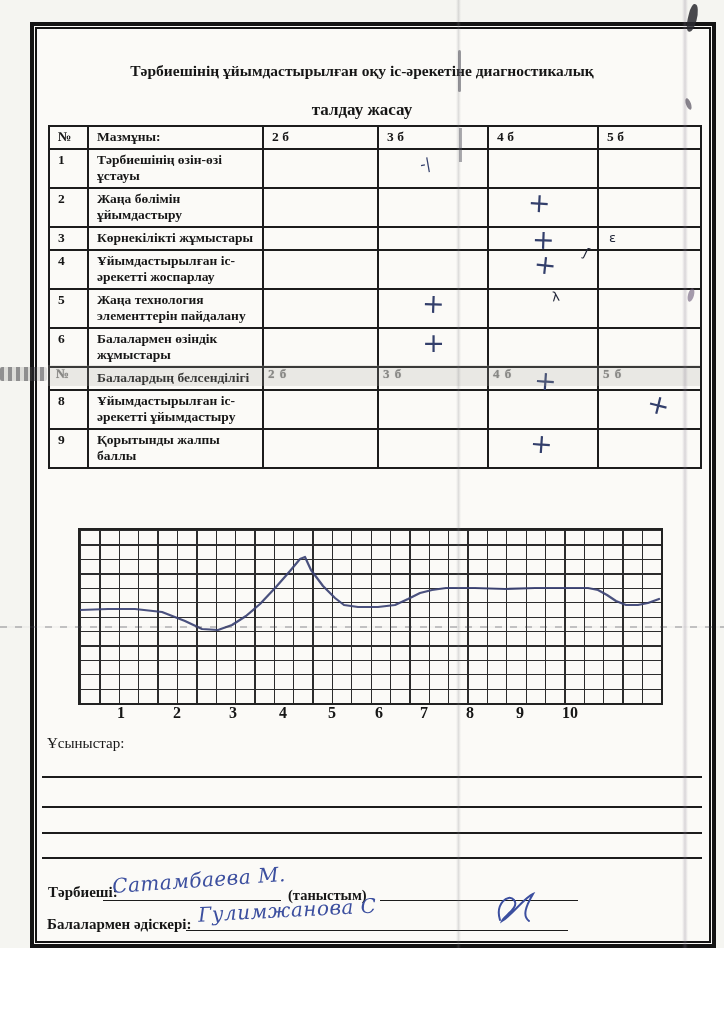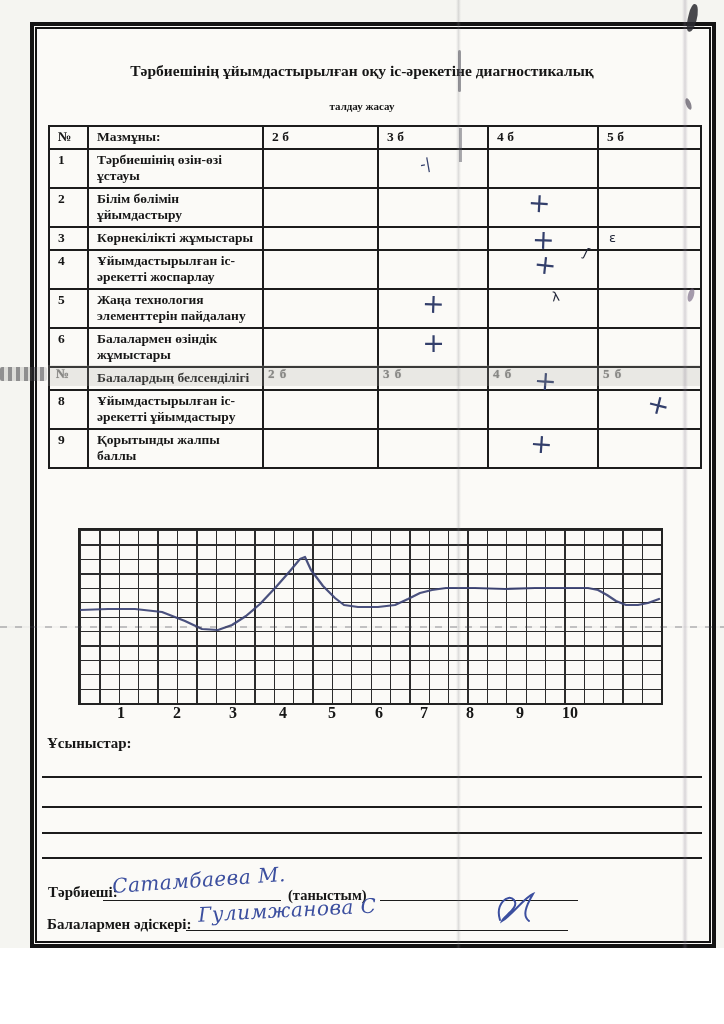--- a/index.html
+++ b/index.html
@@ -5,21 +5,21 @@
   html,body{margin:0;padding:0;background:#e9eae7;}
   .page{position:relative;width:724px;height:1024px;background:#f5f5f1;overflow:hidden;
         font-family:"Liberation Serif",serif;color:#161616;}
   .bottom-strip{position:absolute;left:0;top:948px;width:724px;height:76px;background:#ffffff;}
   
   .frame{position:absolute;left:30px;top:22px;width:678px;height:918px;border:4px solid #141414;background:#fbfaf7;}
   .frame-inner{position:absolute;inset:1px;border:2px solid #141414;}
   
   .title{position:absolute;left:40px;width:644px;text-align:center;font-weight:bold;}
   .title.l1{top:62px;font-size:15.5px;}
-  .title.l2{top:100px;font-size:11px;text-align:center;}
+  .title.l2{top:100px;font-size:17px;text-align:center;}
   
   table.diag{position:absolute;left:48px;top:125px;width:652px;border-collapse:collapse;table-layout:fixed;}
   table.diag td,table.diag th{border:2px solid #1c1c1c;vertical-align:top;font-weight:bold;
         font-size:13.5px;line-height:16px;padding:2px 4px 3px 8px;text-align:left;}
   td.c-num{padding-left:8px;}
   td.c-score{position:relative;padding:0;}
   th.h-score{font-size:14px;}
   .mark{position:absolute;font-family:"DejaVu Sans",sans-serif;font-weight:400;pointer-events:none;}
   .ink{color:#333f6b;}
   .dark{color:#23283a;}
@@ -37,21 +37,21 @@
       background:repeating-linear-gradient(90deg,rgba(45,45,50,.6) 0 4px,rgba(130,130,128,.25) 4px 8px);}
   
   .grid{position:absolute;left:78px;top:528px;width:581px;height:173px;border:2px solid #222;
       background-image:
         repeating-linear-gradient(to right,#2c2c2c 0,#2c2c2c 1.3px,transparent 1.3px,transparent 19.37px),
         repeating-linear-gradient(to bottom,#2c2c2c 0,#2c2c2c 1.3px,transparent 1.3px,transparent 14.42px);}
   .grid svg{position:absolute;left:0;top:0;}
   .axis{position:absolute;left:78px;top:704px;width:581px;height:22px;}
   .axis span{position:absolute;top:0;width:20px;text-align:center;font-weight:bold;font-size:16px;}
   
-  .suggest-label{position:absolute;left:47px;top:735px;font-size:15px;font-weight:bold;}
+  .suggest-label{position:absolute;left:47px;top:735px;font-size:15px;font-weight:normal;}
   .ruled{position:absolute;left:42px;width:660px;border-top:2.2px solid #1c1c1c;height:0;}
   
   .sig-label{position:absolute;font-size:15px;font-weight:bold;}
   .sig-line{position:absolute;border-bottom:1.7px solid #1c1c1c;height:18px;}
   .hand{position:absolute;font-family:"DejaVu Serif",serif;font-style:italic;color:#3c4f9f;
         font-size:20px;letter-spacing:.5px;white-space:nowrap;pointer-events:none;}
   
   .camscanner{position:absolute;right:20px;top:970px;font-family:"Liberation Sans",sans-serif;
         font-size:27px;color:#3a3a3a;letter-spacing:.3px;}
   
@@ -106,21 +106,21 @@
           <td class="c-text">Тәрбиешінің өзін-өзі ұстауы</td>
           <td class="c-score"></td>
           <td class="c-score">
             <span class="mark ink m-small" style="left: 38%; top: 20%; transform: rotate(-10deg);">-|</span>
           </td>
           <td class="c-score"></td>
           <td class="c-score"></td>
         </tr>
         <tr>
           <td class="c-num">2</td>
-          <td class="c-text">Білім бөлімін ұйымдастыру</td>
+          <td class="c-text">Жаңа бөлімін ұйымдастыру</td>
           <td class="c-score"></td>
           <td class="c-score"></td>
           <td class="c-score">
             <span class="mark ink m-plus" style="left: 36%; top: 12%; transform: rotate(3deg);">+</span>
           </td>
           <td class="c-score"></td>
         </tr>
         <tr>
           <td class="c-num">3</td>
           <td class="c-text">Көрнекілікті жұмыстары</td>

